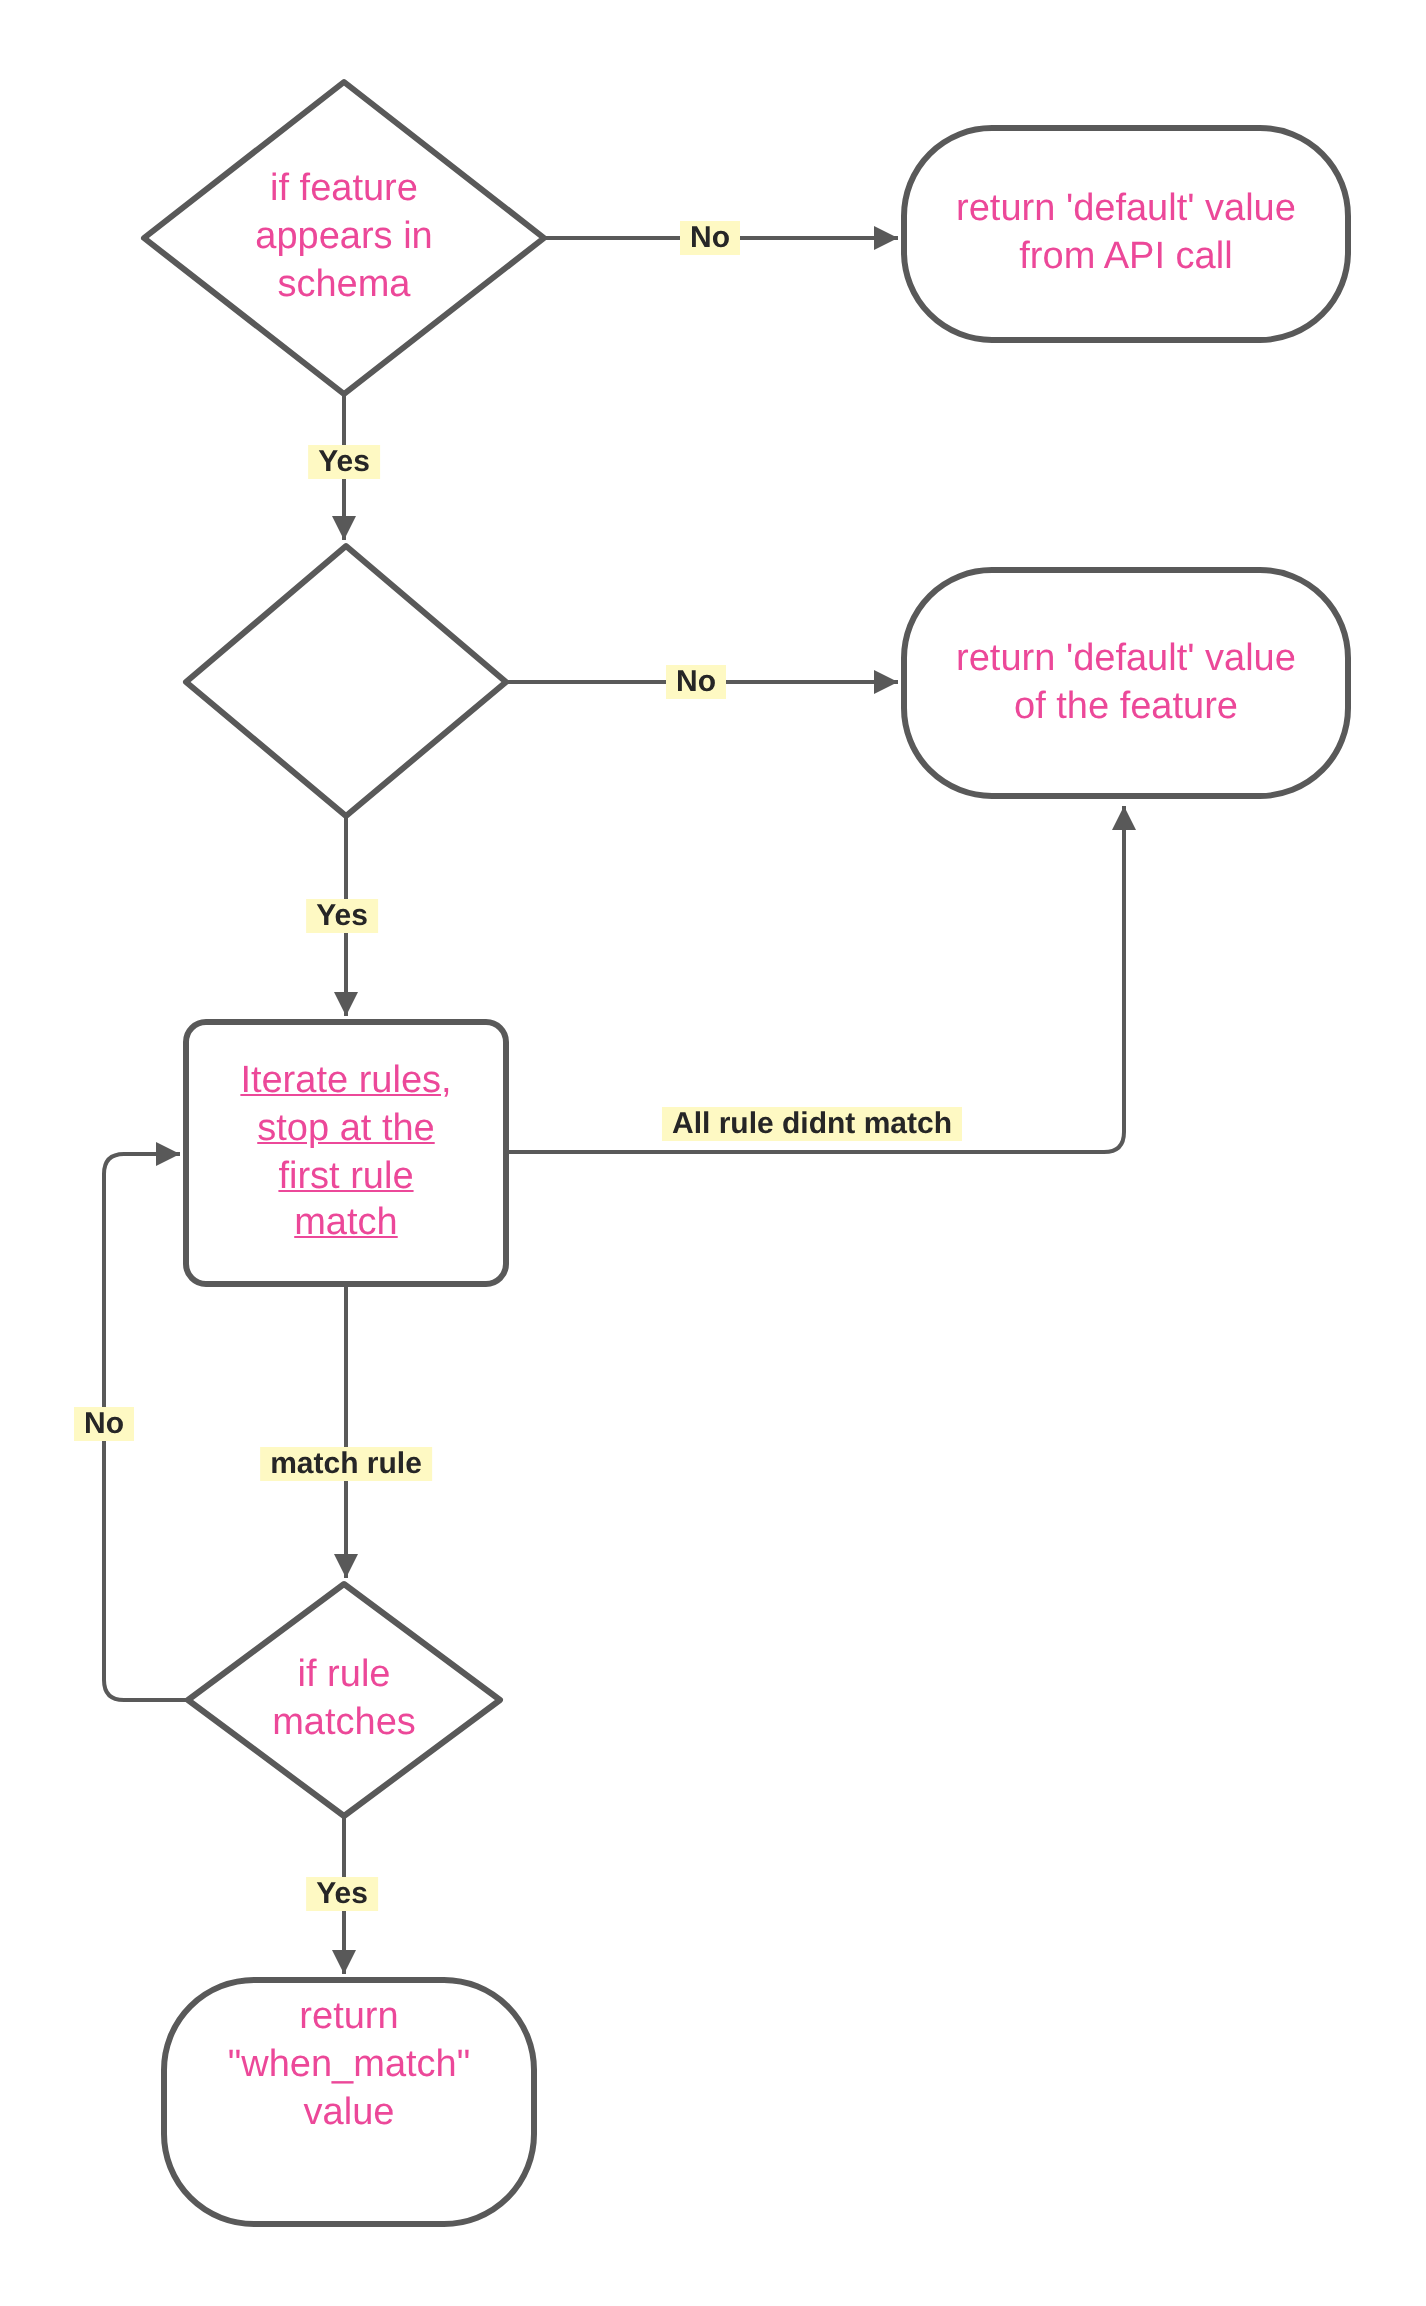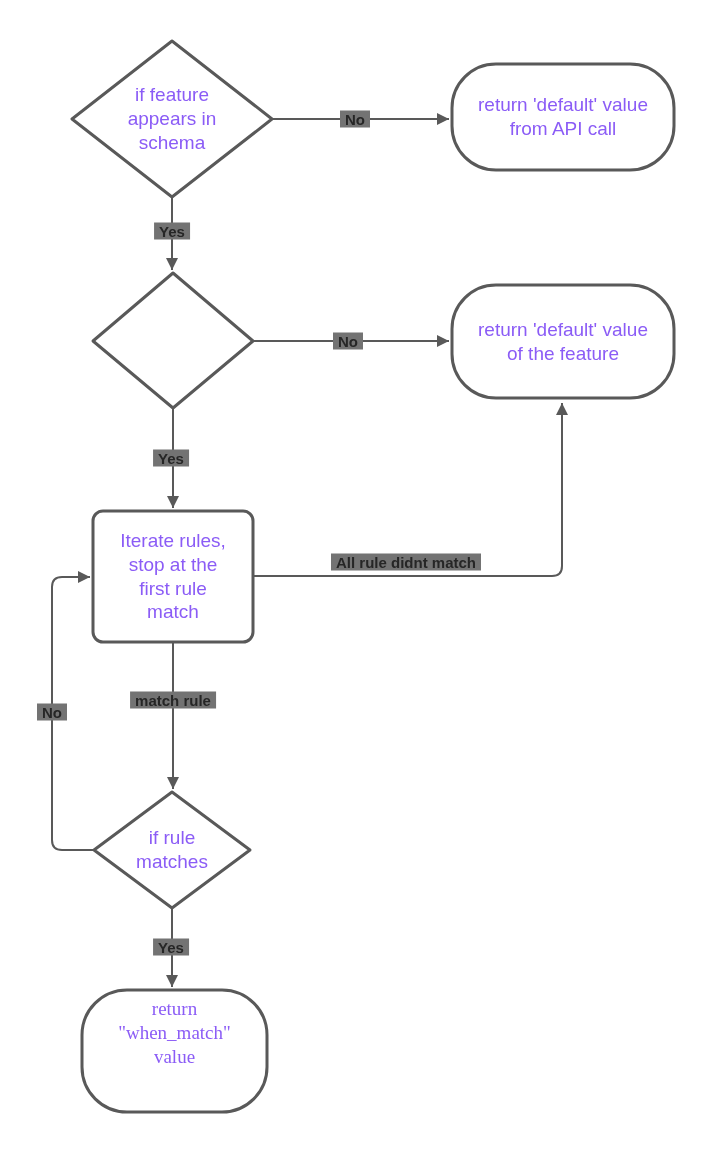--- a/index.html
+++ b/index.html
@@ -22,30 +22,30 @@
   }
   .node-label {
     position: absolute;
     display: flex;
     align-items: center;
     justify-content: center;
     text-align: center;
     white-space: pre-line;
     font-size: 19px;
     line-height: 1.26;
-    color: #8b5cf6;
+    color: #ec4899;
     pointer-events: none;
   }
   .edge-label {
     position: absolute;
     transform: translate(-50%, -50%);
     font-size: 15px;
     font-weight: bold;
     color: #262626;
-    background: #737373;
+    background: #fef9c3;
     padding: 0 5px;
     white-space: nowrap;
     pointer-events: none;
   }
 </style>
 </head>
 <body>
 
 <div class="canvas">
 
@@ -82,41 +82,41 @@
 appears in
 schema</div>
 
   <div class="node-label" style="left:452px; top:64px; width:222px; height:106px;">return 'default' value
 from API call</div>
 
 
   <div class="node-label" style="left:452px; top:285px; width:222px; height:113px;">return 'default' value
 of the feature</div>
 
-  <div class="node-label" style="left:93px; top:511px; width:160px; height:131px;">Iterate rules,
+  <div class="node-label" style="left:93px; top:511px; width:160px; height:131px;text-decoration:underline;">Iterate rules,
 stop at the
 first rule
 match</div>
 
   <div class="node-label" style="left:94px; top:792px; width:156px; height:116px;text-align:center;">if rule
 matches</div>
 
-  <div class="node-label" style="left:82px; top:990px; width:185px; height:86px;font-family:Liberation Serif, serif;">return
+  <div class="node-label" style="left:82px; top:990px; width:185px; height:86px;">return
 "when_match"
 value</div>
 
   <div class="edge-label" style="left:355px; top:119px;">No</div>
 
   <div class="edge-label" style="left:172px; top:231px;">Yes</div>
 
   <div class="edge-label" style="left:348px; top:341px;">No</div>
 
   <div class="edge-label" style="left:171px; top:458px;">Yes</div>
 
   <div class="edge-label" style="left:406px; top:562px;">All rule didnt match</div>
 
-  <div class="edge-label" style="left:173px; top:700px;">match rule</div>
+  <div class="edge-label" style="left:173px; top:732px;">match rule</div>
 
   <div class="edge-label" style="left:52px; top:712px;">No</div>
 
   <div class="edge-label" style="left:171px; top:947px;">Yes</div>
 
 </div>
 
 </body></html>

